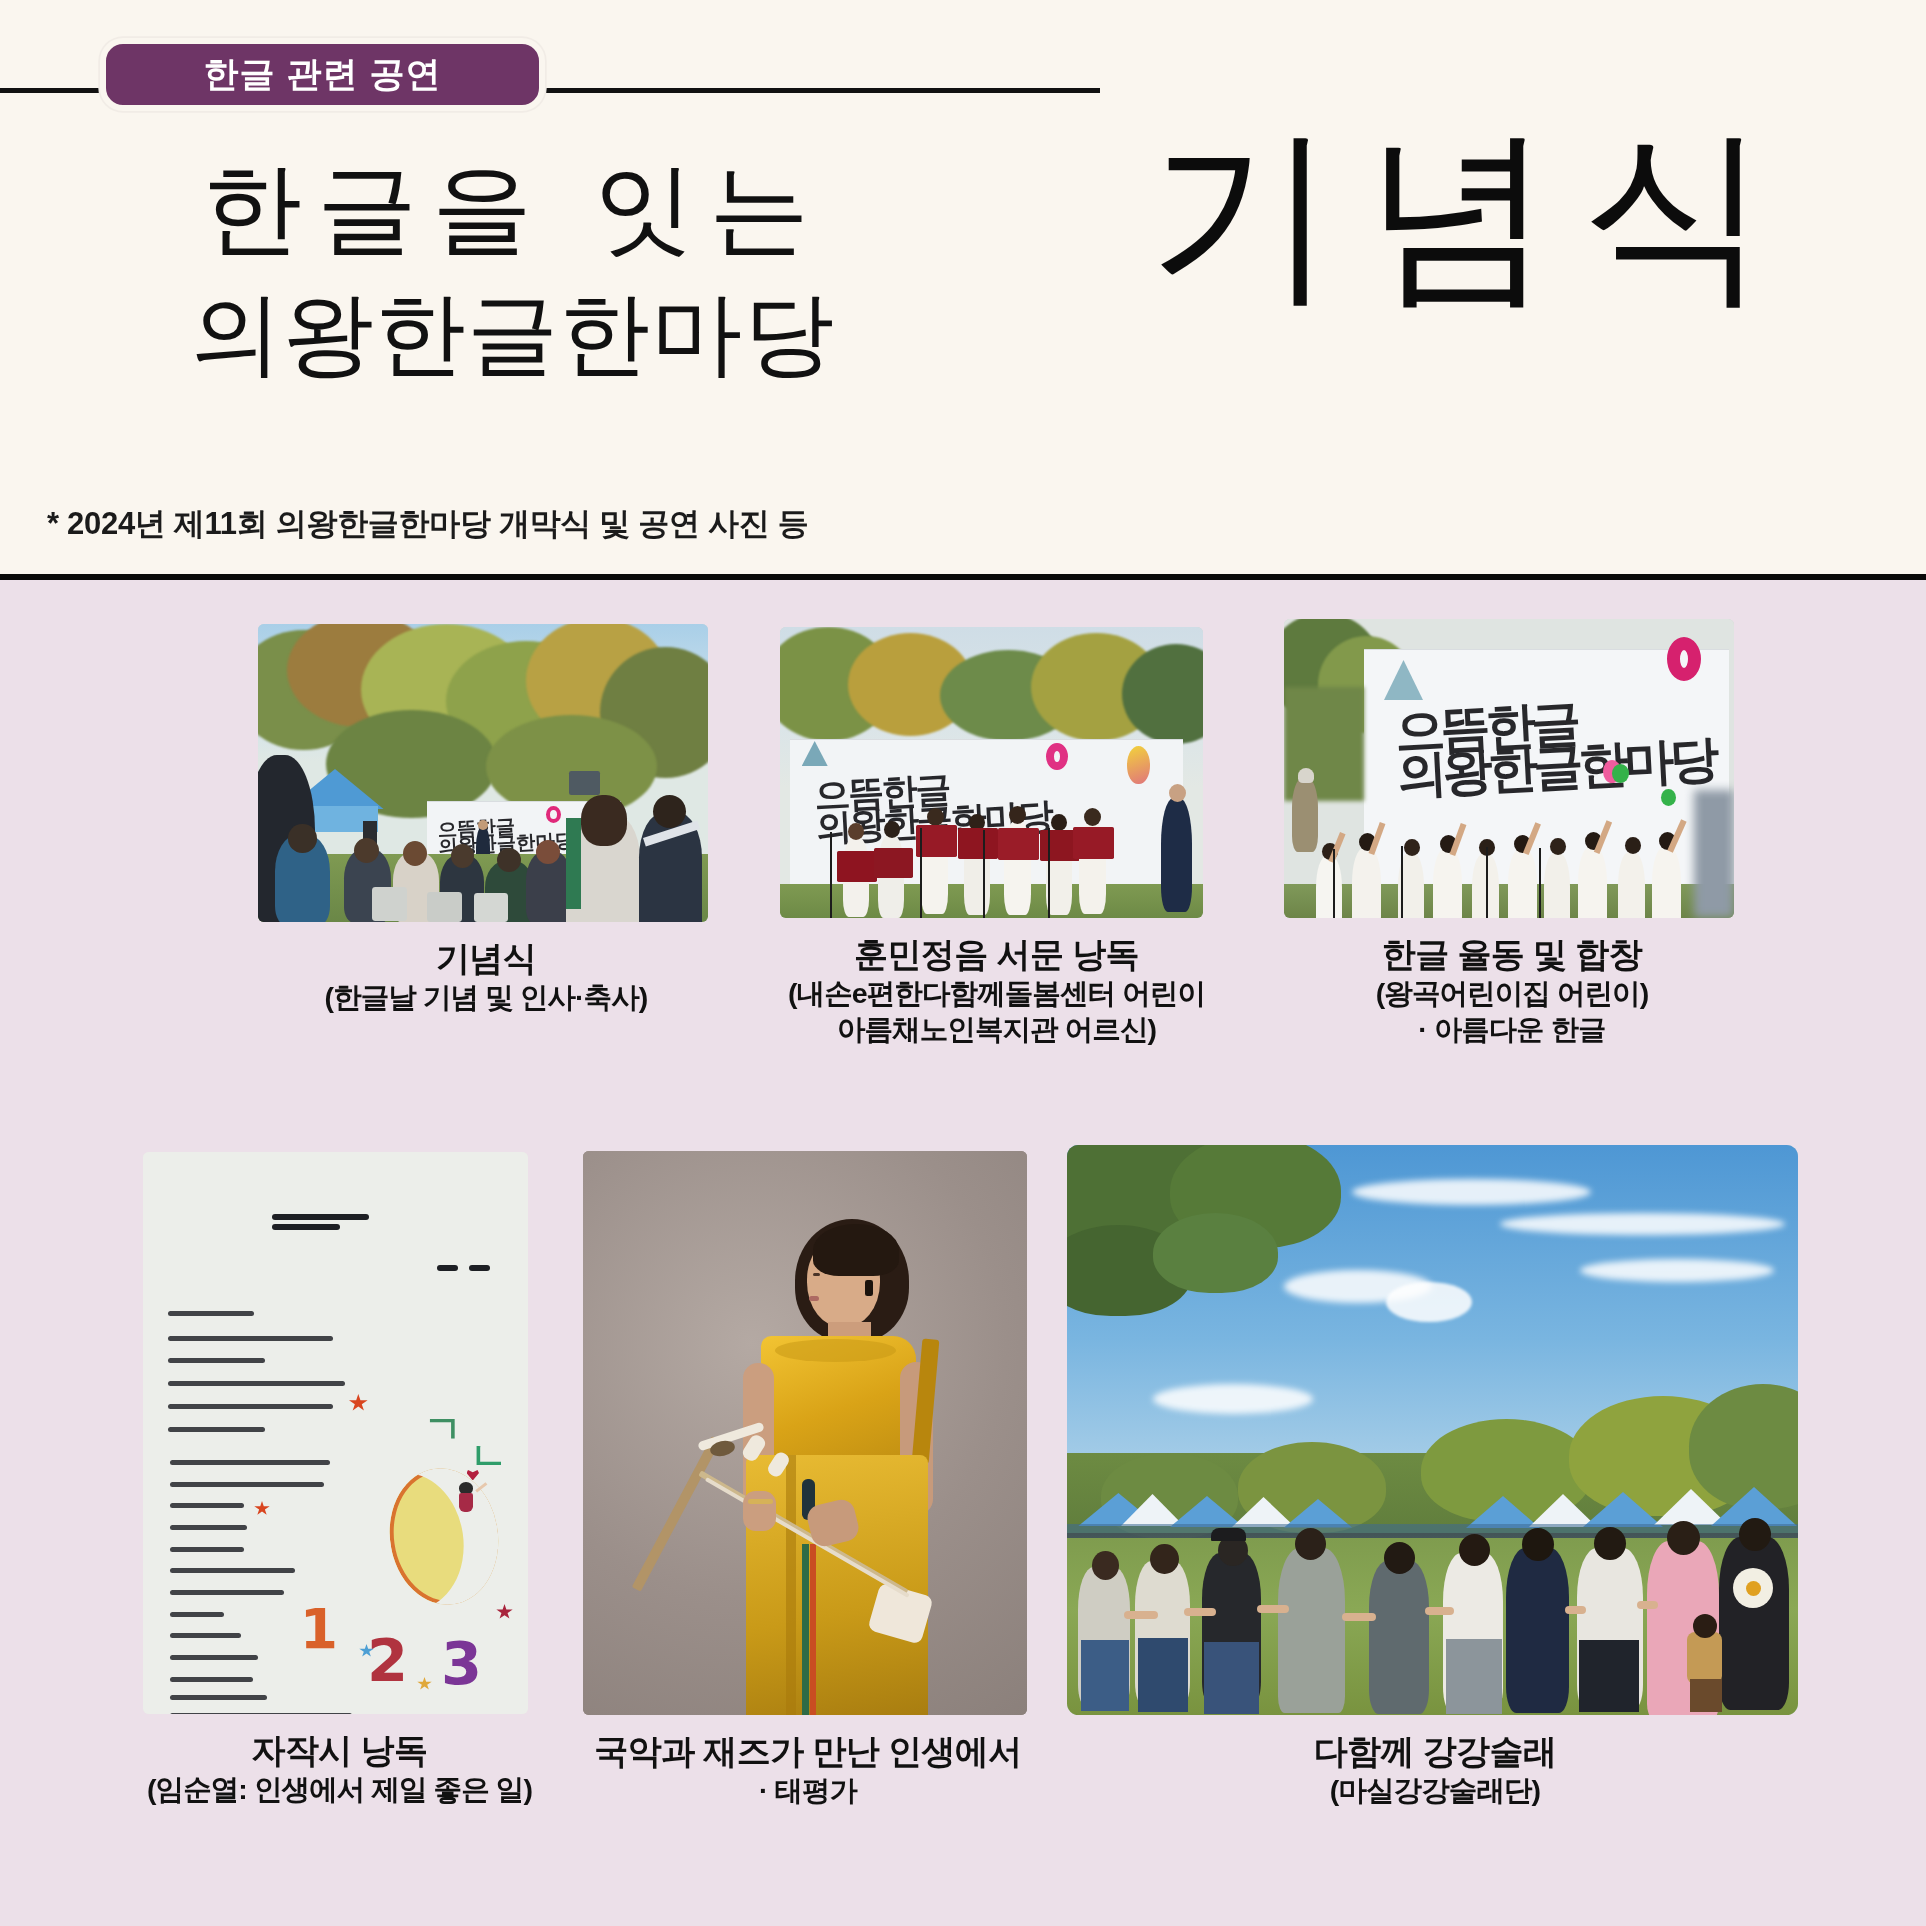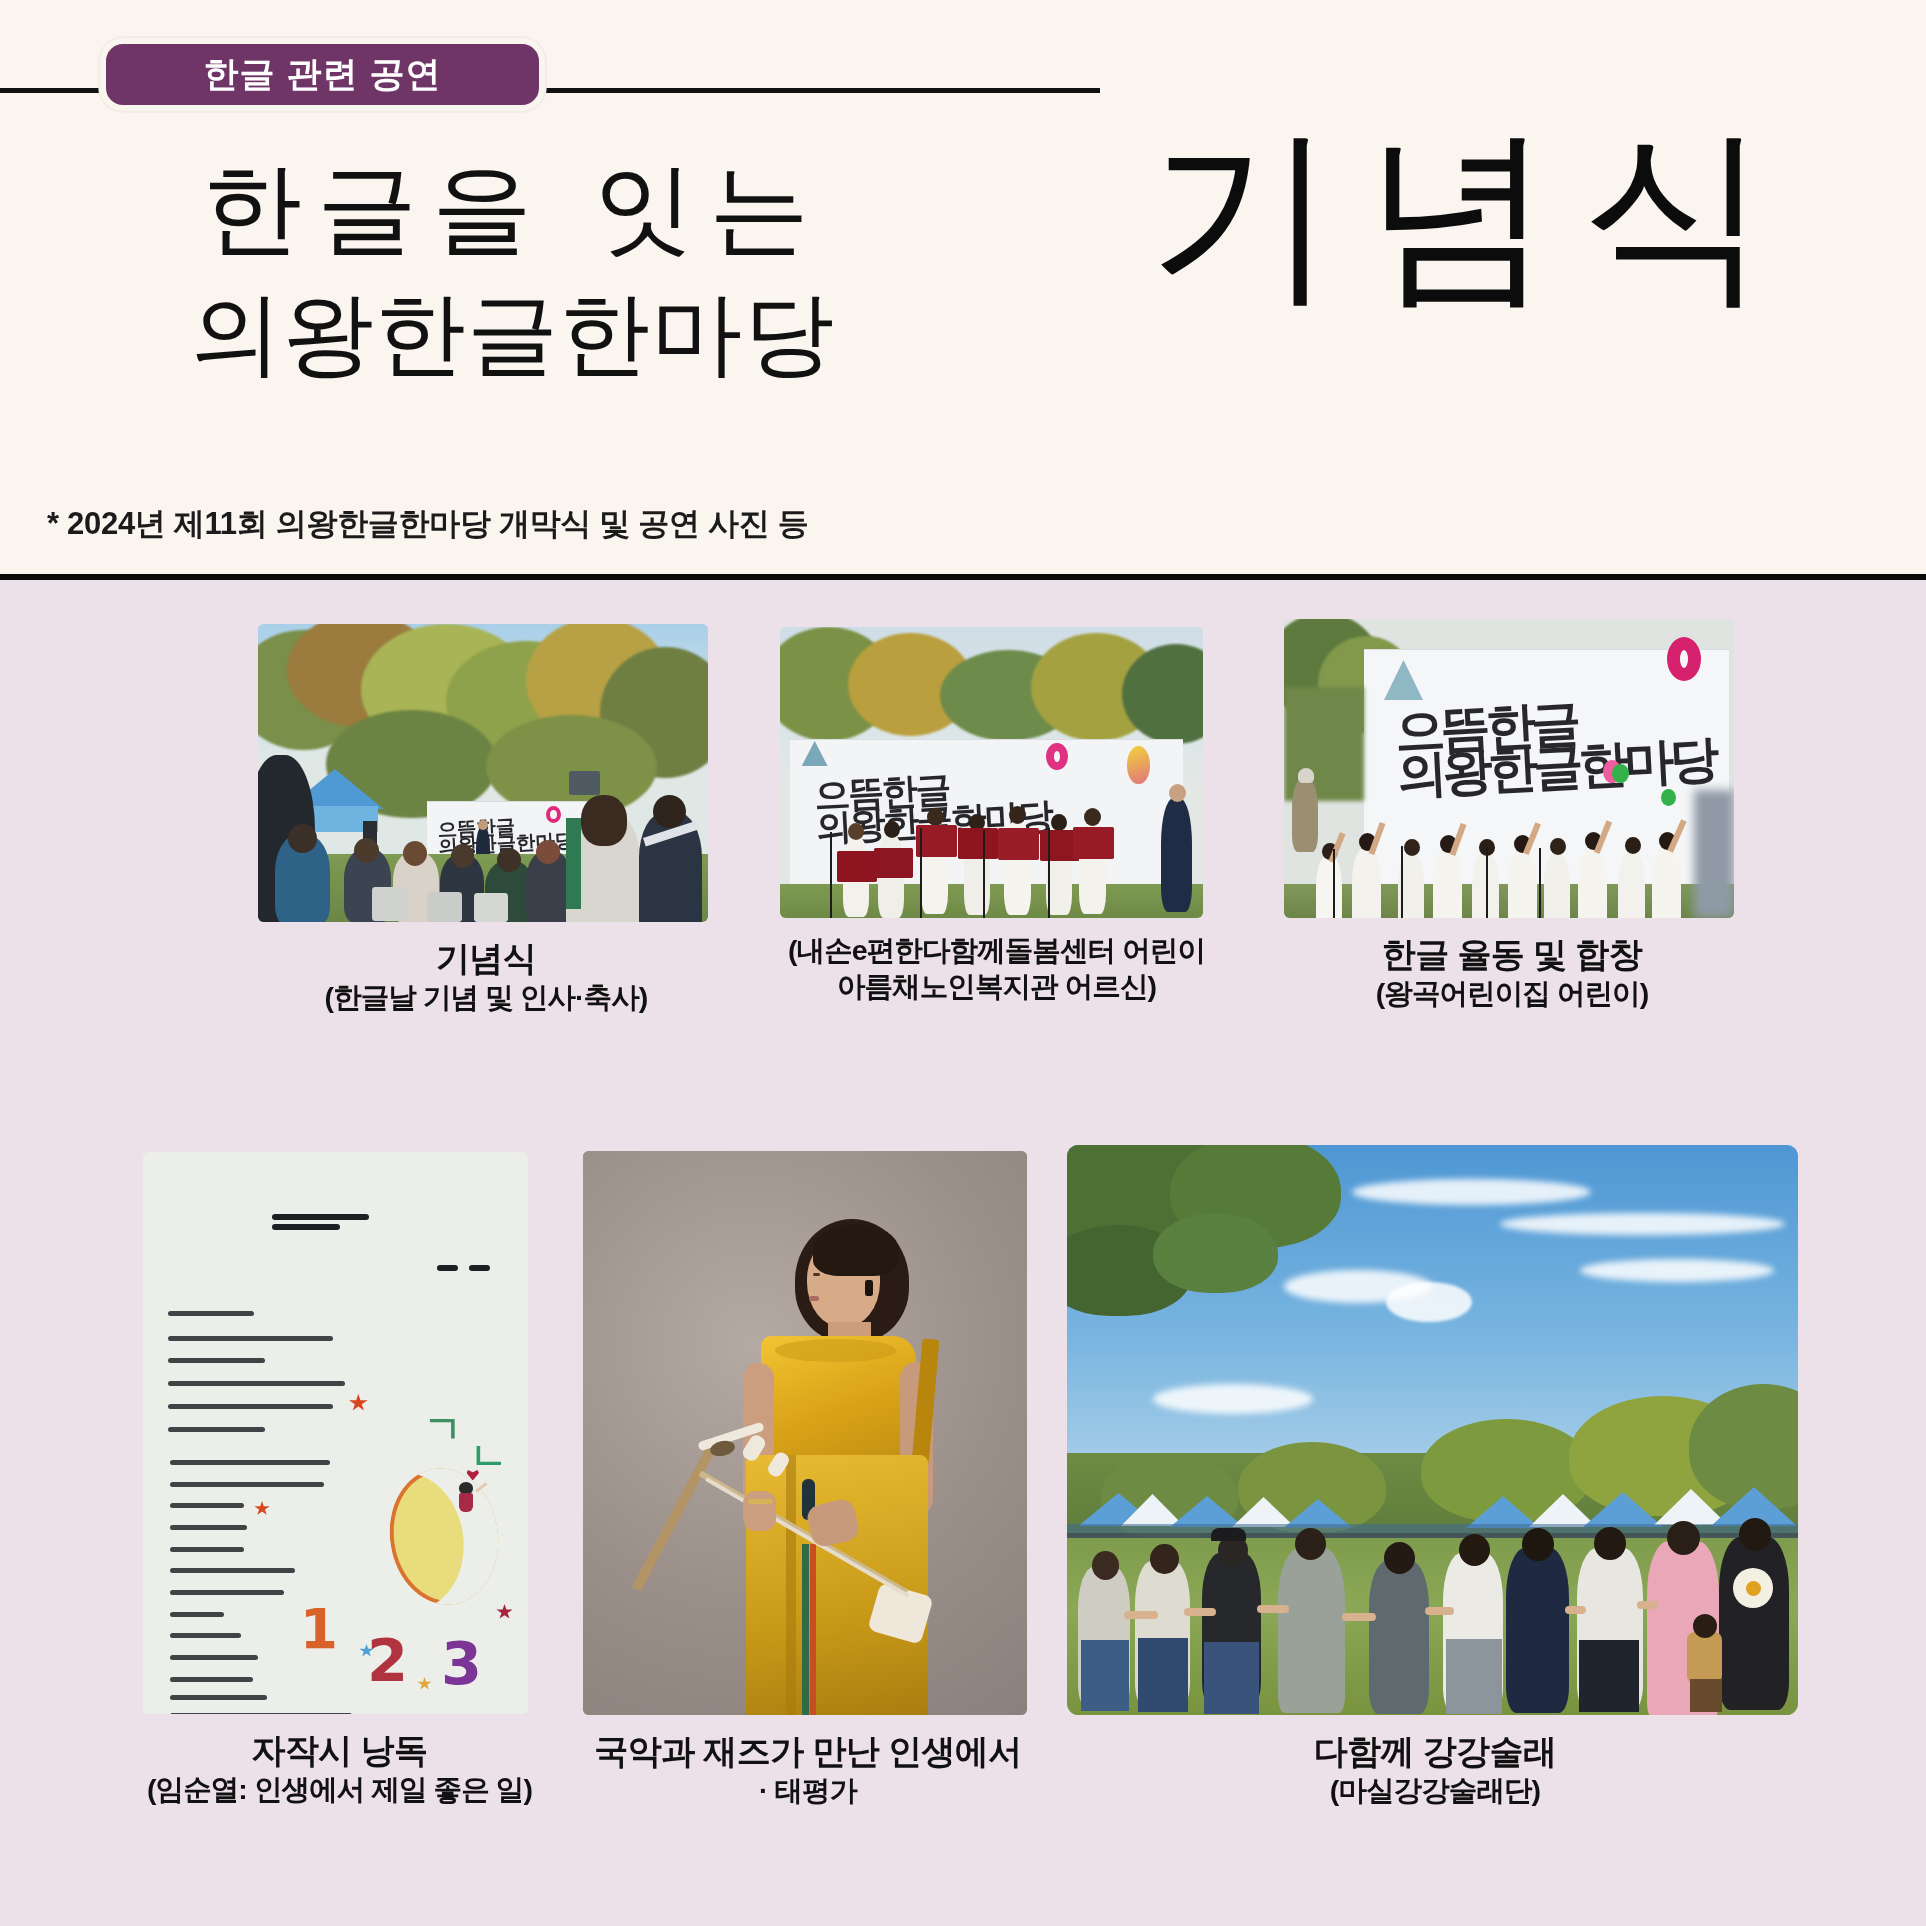--- a/index.html
+++ b/index.html
@@ -294,20 +294,21 @@
 
       <div class="person" style="left:381px;top:171px;width:31px;height:114px;background:#1e2c46;"></div>
       <div class="head" style="left:389px;top:157px;width:17px;height:18px;background:#c8a183;"></div>
 
       <div class="mic-stand" style="left:50px;top:205px;height:97px;"></div>
       <div class="mic-stand" style="left:140px;top:201px;height:104px;"></div>
       <div class="mic-stand" style="left:203px;top:203px;height:101px;"></div>
       <div class="mic-stand" style="left:268px;top:201px;height:103px;"></div>
     </div>
     <div class="caption">
+      <div class="cap-title">훈민정음 서문 낭독</div>
       <div class="cap-sub">(내손e편한다함께돌봄센터 어린이</div>
       <div class="cap-sub">아름채노인복지관 어르신)</div>
     </div>
   </div>
 
   <div class="card" id="card-3">
     <div class="photo">
       <div class="sky" style="background:#dfe4e1;"></div>
       <div class="foliage" style="left:-17px;top:-5.7px;width:114px;height:108px;background:#5e7a3e;"></div>
       <div class="foliage" style="left:34px;top:17px;width:97px;height:97px;background:#82994b;"></div>
@@ -355,20 +356,21 @@
       <div class="mic-stand" style="left:49px;top:230px;height:121px;"></div>
       <div class="mic-stand" style="left:117px;top:227px;height:127px;"></div>
       <div class="mic-stand" style="left:202px;top:228px;height:125px;"></div>
       <div class="mic-stand" style="left:255px;top:229px;height:123px;"></div>
 
       <div style="position:absolute;right:0;top:171px;width:40px;height:128px;background:#8f9aa6;filter:blur(4.6px);"></div>
     </div>
     <div class="caption">
       <div class="cap-title">한글 율동 및 합창</div>
       <div class="cap-sub">(왕곡어린이집 어린이)</div>
+      <div class="cap-item">· 아름다운 한글</div>
     </div>
   </div>
 
   <div class="card" id="card-4">
     <div class="photo">
       <div class="paper"></div>
 
       <div class="hw-title" style="left:129px;top:62px;width:97px;"></div>
       <div class="hw-title" style="left:129px;top:72px;width:68px;"></div>
 

